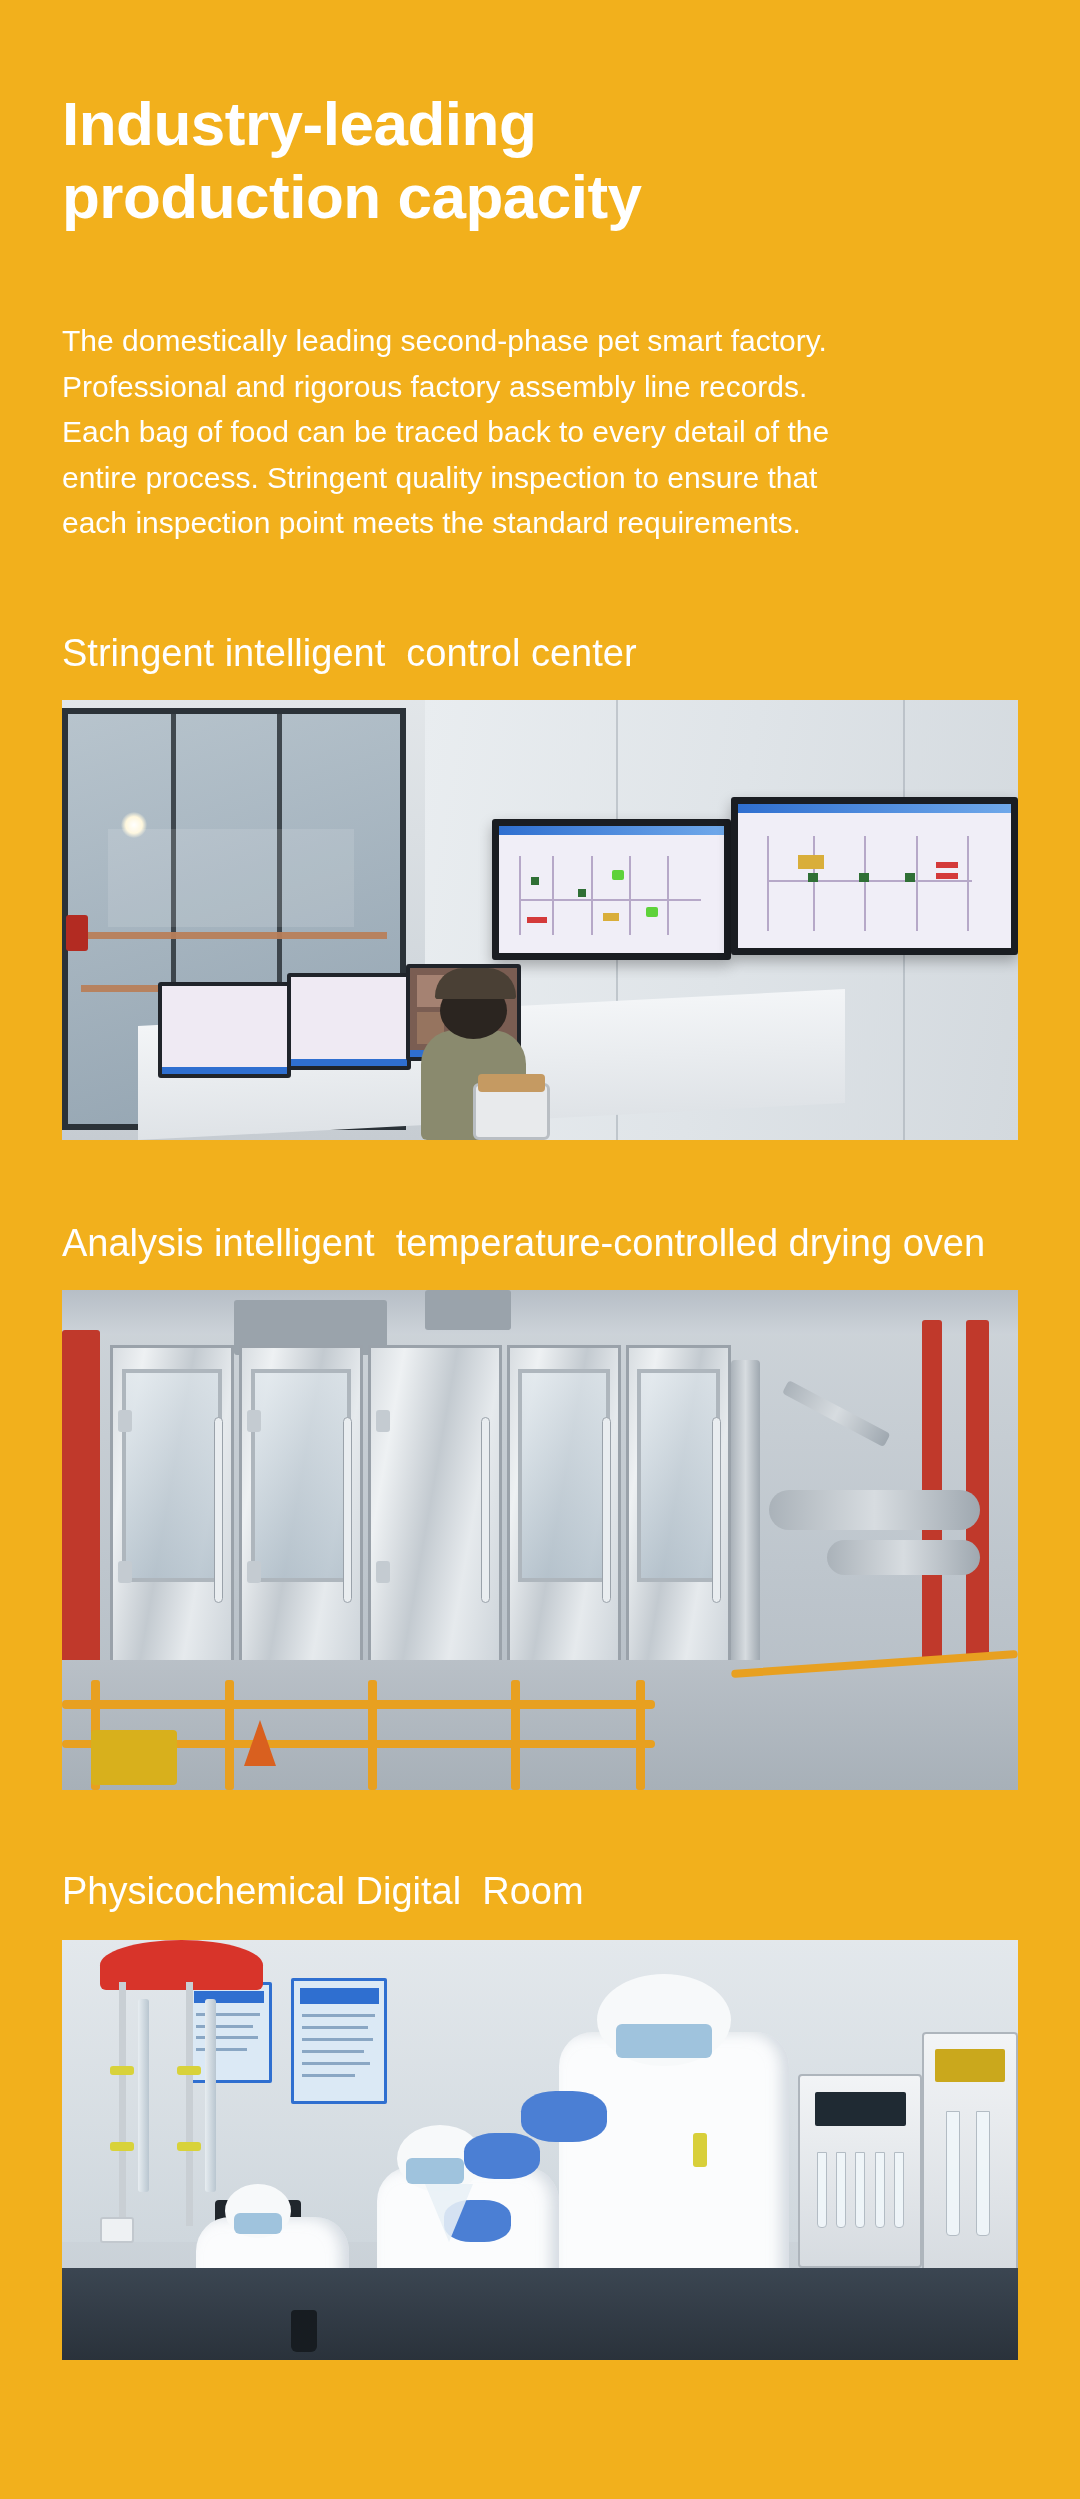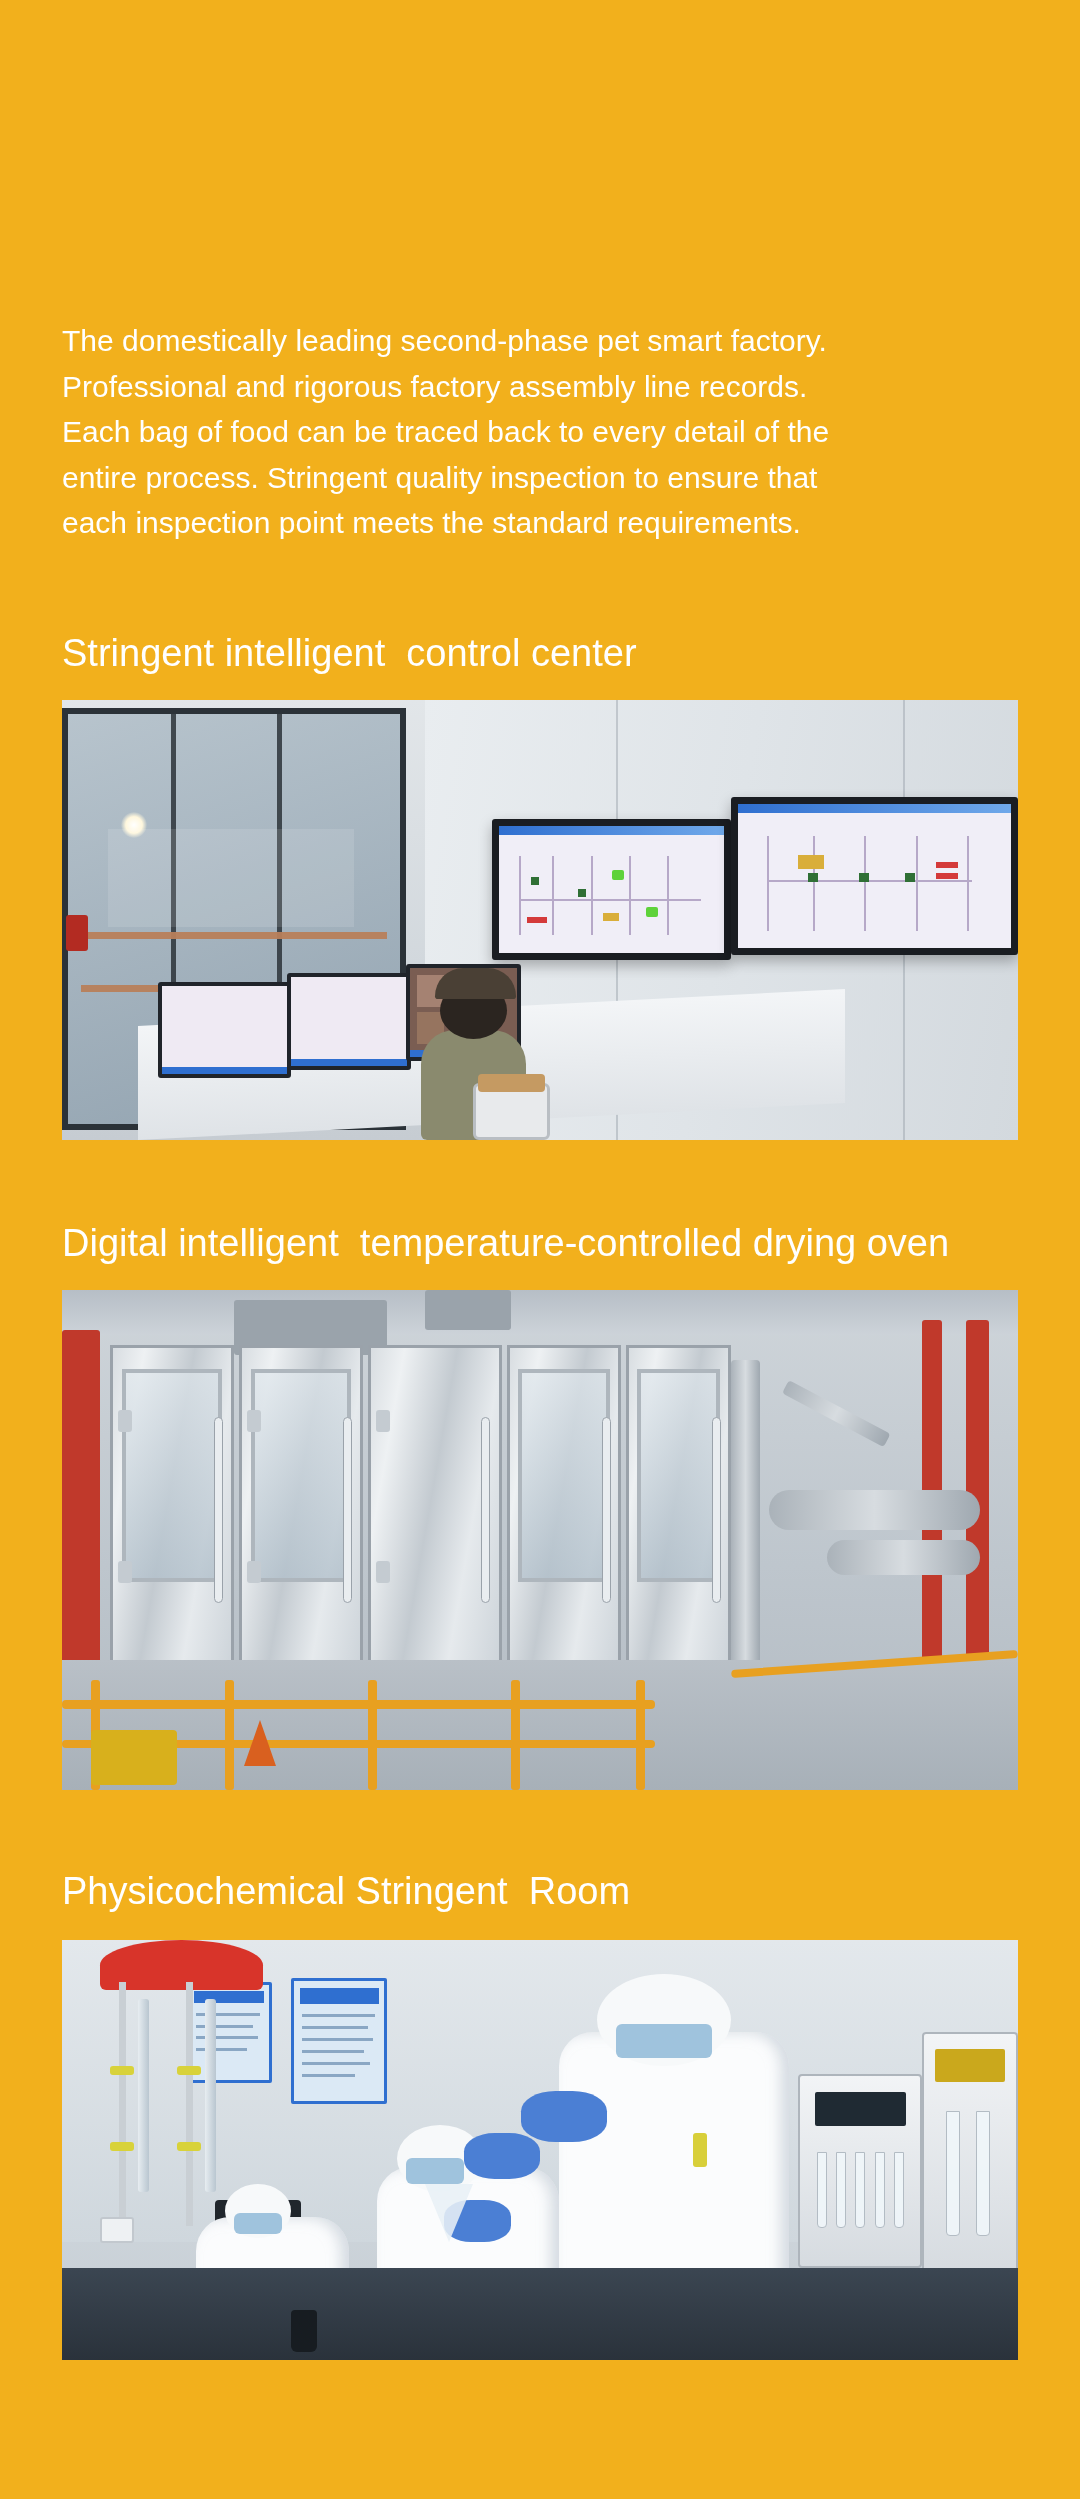--- a/index.html
+++ b/index.html
@@ -120,20 +120,22 @@
   .p3 .inst-amber { position:absolute; background:#caa81c; border-radius:2px; }
   .p3 .tube { position:absolute; background:rgba(240,246,250,.9); border:1px solid #b3bcc4; border-radius:0 0 4px 4px; }
   .p3 .bottle { position:absolute; background:#171c21; border-radius:4px 4px 6px 6px; }
   .p3 .socket { position:absolute; background:#eef1f3; border:2px solid #c2c8ce; border-radius:3px; }
 </style>
 </head>
 <body>
 
 <div class="page">
 
+  <h1 class="hero-title">Industry-leading
+production capacity</h1>
   <p class="hero-body">The domestically leading second-phase pet smart factory.
 Professional and rigorous factory assembly line records.
 Each bag of food can be traced back to every detail of the
 entire process. Stringent quality inspection to ensure that
 each inspection point meets the standard requirements.</p>
 
   <div class="section">
     <div class="sec-heading" style="top:634px;">Stringent intelligent  control center</div>
 
     <div class="photo p1">
@@ -205,21 +207,21 @@
 
       <div class="person-body" style="left:37.5%; top:75%; width:11%; height:25%;"></div>
       <div class="person-head" style="left:39.5%; top:64%; width:7%; height:13%;"></div>
       <div class="cap" style="left:39%; top:61%; width:8.5%; height:7%;"></div>
       <div class="chair" style="left:43%; top:87%; width:8%; height:13%;"></div>
       <div class="chairwood" style="left:43.5%; top:85%; width:7%; height:4%;"></div>
     </div>
   </div>
 
   <div class="section">
-    <div class="sec-heading" style="top:1224px;">Digital intelligent  temperature-controlled drying oven</div>
+    <div class="sec-heading" style="top:1224px;">Analysis intelligent  temperature-controlled drying oven</div>
 
     <div class="photo p2">
       <div class="ceil"></div>
       <div class="duct" style="left:18%; top:2%; width:16%; height:11%;"></div>
       <div class="duct" style="left:38%; top:0%; width:9%; height:8%;"></div>
 
       <div class="pipe-red" style="left:0; top:8%; width:4%; height:68%;"></div>
       <div class="pipe-red" style="right:3%; top:6%; width:2.4%; height:74%;"></div>
       <div class="pipe-red" style="right:8%; top:6%; width:2%; height:70%;"></div>
 
@@ -264,21 +266,21 @@
       <div class="post" style="left:47%; top:78%; height:22%;"></div>
       <div class="post" style="left:60%; top:78%; height:22%;"></div>
       <div class="railing" style="left:70%; top:74%; width:30%; height:8px; transform:rotate(-4deg);"></div>
 
       <div class="cone" style="left:19%; top:86%;"></div>
       <div class="drum" style="left:3%; top:88%; width:9%; height:11%;"></div>
     </div>
   </div>
 
   <div class="section">
-    <div class="sec-heading" style="top:1872px;">Physicochemical Stringent  Room</div>
+    <div class="sec-heading" style="top:1872px;">Physicochemical Digital  Room</div>
 
     <div class="photo p3">
       <div class="labwall"></div>
 
       <div class="poster" style="left:13%; top:10%; width:9%; height:24%;">
         <div class="ptitle"></div>
         <div class="pline" style="top:30%; width:80%;"></div>
         <div class="pline" style="top:42%; width:72%;"></div>
         <div class="pline" style="top:54%; width:78%;"></div>
         <div class="pline" style="top:66%; width:64%;"></div>

